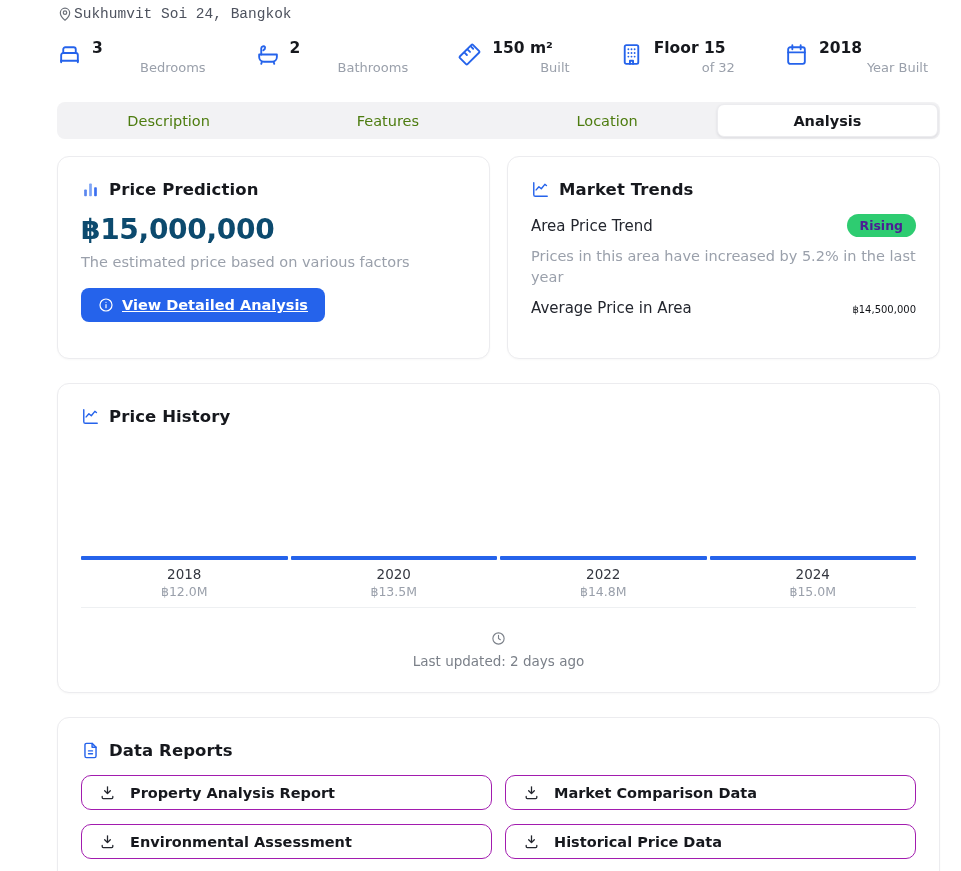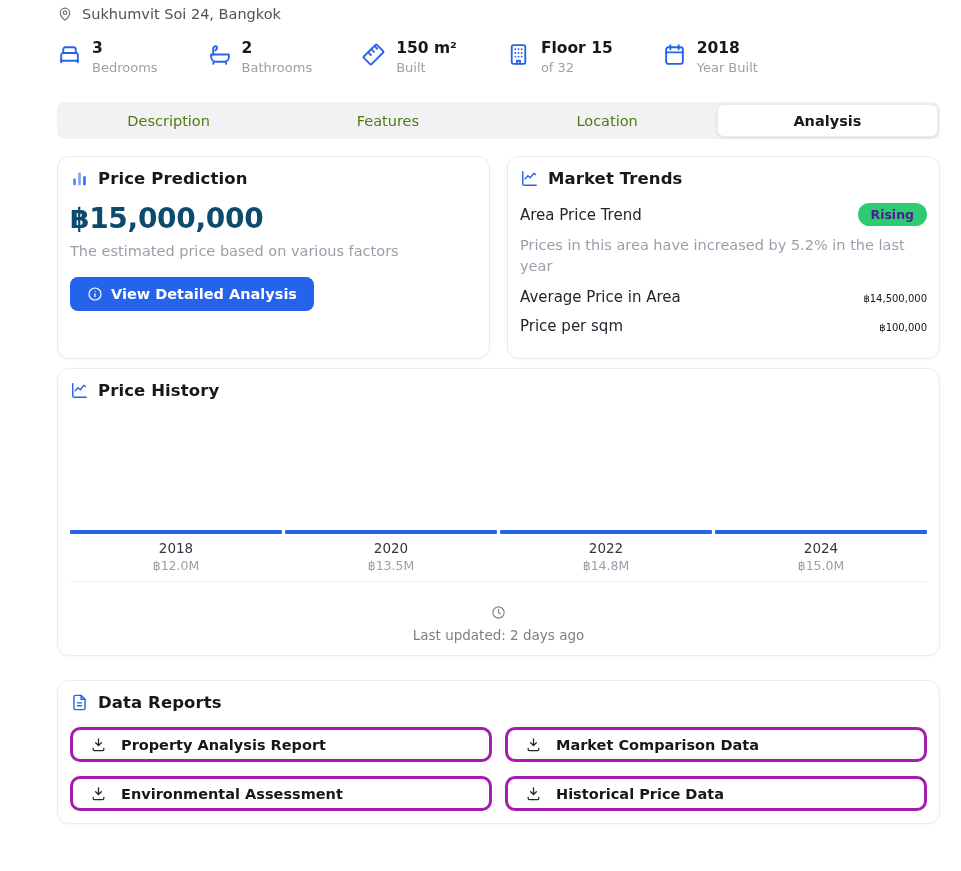--- a/index.html
+++ b/index.html
@@ -6,79 +6,79 @@
   html, body { background: #ffffff; }
   body {
     font-family: "DejaVu Sans", "Liberation Sans", sans-serif;
     color: #16181d;
     -webkit-font-smoothing: antialiased;
   }
   .page { width: 961px; height: 871px; position: relative; overflow: hidden; background: #fff; }
   .content { margin: 0 21px 0 57px; padding-top: 0; }
 
   
-  .address-row { display: flex; align-items: center; gap: 9px; padding-top: 9px; height: 18px; color: #4d525e; }
+  .address-row { display: flex; align-items: center; gap: 1px; padding-top: 9px; height: 18px; color: #4d525e; font-family: Liberation Mono, monospace; }
   .address-row svg { width: 16px; height: 16px; stroke: #6b7079; }
   .address-text { font-size: 14.5px; }
 
   
   .stats-row { display: flex; align-items: flex-start; gap: 49px; margin-top: 20px; }
   .stat { display: flex; align-items: flex-start; gap: 10px; }
   .stat svg { width: 25px; height: 25px; stroke: #2563eb; margin-top: 4px; flex: 0 0 auto; }
   .stat-value { font-size: 15.5px; font-weight: 700; color: #16181d; line-height: 20px; }
-  .stat-label { font-size: 13px; color: #9aa0ab; line-height: 19px; }
+  .stat-label { font-size: 13px; color: #9aa0ab; line-height: 19px; margin-left: 48px; }
 
   
   .tabbar { display: flex; background: #f2f2f4; border-radius: 8px; margin-top: 25px; height: 37px; padding: 2px; }
   .tab { flex: 1; display: flex; align-items: center; justify-content: center; font-size: 14.5px; color: #4d7c0f; border-radius: 7px; cursor: pointer; }
   .tab.active { background: #ffffff; color: #16181d; font-weight: 700; box-shadow: 0 1px 3px rgba(20,24,40,.10); border: 1px solid #ececef; }
 
   
-  .card { background: #fff; border: 1px solid #ececef; border-radius: 12px; padding: 12px; box-shadow: 0 1px 2px rgba(20,24,40,.03); }
+  .card { background: #fff; border: 1px solid #ececef; border-radius: 12px; padding: 23px; box-shadow: 0 1px 2px rgba(20,24,40,.03); }
   .card-title-row { display: flex; align-items: center; gap: 9px; }
   .card-title-row svg { width: 19px; height: 19px; }
   .card-title { font-size: 16.5px; font-weight: 700; color: #16181d; letter-spacing: .1px; }
 
   .cards-row { display: flex; gap: 17px; margin-top: 17px; }
   .cards-row .card { flex: 1; min-height: 203px; }
 
   
   .big-price { font-size: 28px; font-weight: 800; letter-spacing: -.3px; margin-top: 14px; color: #0c4a6e; }
   .pp-subtitle { font-size: 14.5px; color: #9aa0ab; margin-top: 8px; }
   .pp-button { display: inline-flex; align-items: center; gap: 8px; margin-top: 18px; background: #2563eb; color: #fff;
     border: none; border-radius: 8px; padding: 9px 17px; font-size: 14.5px; font-weight: 700; cursor: pointer;
-    font-family: inherit; }
+    font-family: inherit; text-decoration: underline; }
   .pp-button svg { width: 16px; height: 16px; stroke: #fff; }
 
   
   .mt-trend-row { display: flex; align-items: center; justify-content: space-between; margin-top: 15px; }
   .mt-trend-label { font-size: 15px; color: #23262e; }
   .badge { background: #2ecc71; color: #4c1d95; font-size: 12.5px; font-weight: 700; border-radius: 999px; padding: 4px 13px; }
   .mt-desc { font-size: 14.5px; color: #9aa0ab; line-height: 1.45; margin-top: 9px; }
   .mt-kv { display: flex; justify-content: space-between; align-items: baseline; margin-top: 11px; }
   .mt-kv .k { font-size: 15px; color: #23262e; }
   .mt-kv .v { font-size: 10px; font-weight: 400; color: #111318; }
 
   
-  .history-card { margin-top: 9px; }
+  .history-card { margin-top: 24px; }
   .chart { margin-top: 8px; }
   .chart-cols { display: flex; gap: 3px; }
   .chart-col { flex: 1; display: flex; flex-direction: column; justify-content: flex-end; height: 126px; }
   .chart-bar { height: 4px; background: #2563eb; border-radius: 1px; }
   .chart-labels { display: flex; gap: 3px; border-bottom: 1px solid #eef0f2; padding-bottom: 8px; }
   .chart-label-col { flex: 1; text-align: center; }
   .chart-year { font-size: 13.5px; color: #33363f; margin-top: 6px; }
   .chart-val { font-size: 12.5px; color: #9aa0ab; margin-top: 2px; }
   .history-footer { display: flex; align-items: center; gap: 7px; margin-top: 23px; color: #7b8089; font-size: 13.5px; flex-direction: column; }
   .history-footer svg { width: 15px; height: 15px; stroke: #7b8089; }
 
   
   .reports-card { margin-top: 24px; }
   .reports-grid { display: grid; grid-template-columns: 1fr 1fr; gap: 14px 13px; margin-top: 15px; }
-  .report-btn { display: flex; align-items: center; gap: 14px; background: #fff; border: 3px solid #a21caf; border-radius: 10px;
+  .report-btn { display: flex; align-items: center; gap: 14px; background: #fff; border: 1px solid #a21caf; border-radius: 10px;
     height: 35px; padding: 0 17px; font-size: 14.5px; font-weight: 700; color: #16181d; cursor: pointer; font-family: inherit; }
   .report-btn svg { width: 17px; height: 17px; stroke: #23262e; flex: 0 0 auto; }
 
   svg.ic { fill: none; stroke-width: 1.8; stroke-linecap: round; stroke-linejoin: round; }
 </style>
 </head>
 <body>
 
 <div class="page">
   <div class="content">
@@ -190,24 +190,20 @@
           <span class="card-title">Market Trends</span>
         </div>
         <div class="mt-trend-row">
           <span class="mt-trend-label">Area Price Trend</span>
           <span class="badge">Rising</span>
         </div>
         <div class="mt-desc">Prices in this area have increased by 5.2% in the last year</div>
         <div class="mt-kv">
           <span class="k">Average Price in Area</span>
           <span class="v">฿14,500,000</span>
-        </div>
-        <div class="mt-kv">
-          <span class="k">Price per sqm</span>
-          <span class="v">฿100,000</span>
         </div>
       </div>
     </div>
 
     <div class="card history-card">
       <div class="card-title-row">
         <svg class="ic" viewBox="0 0 24 24" stroke="#2563eb">
           <path d="M3.5 3.5v15a2 2 0 0 0 2 2h15"></path>
             <path d="m6.5 12.5 3.5-4 3 2.5 4.5-5.5 2 1.5"></path>
         </svg>

